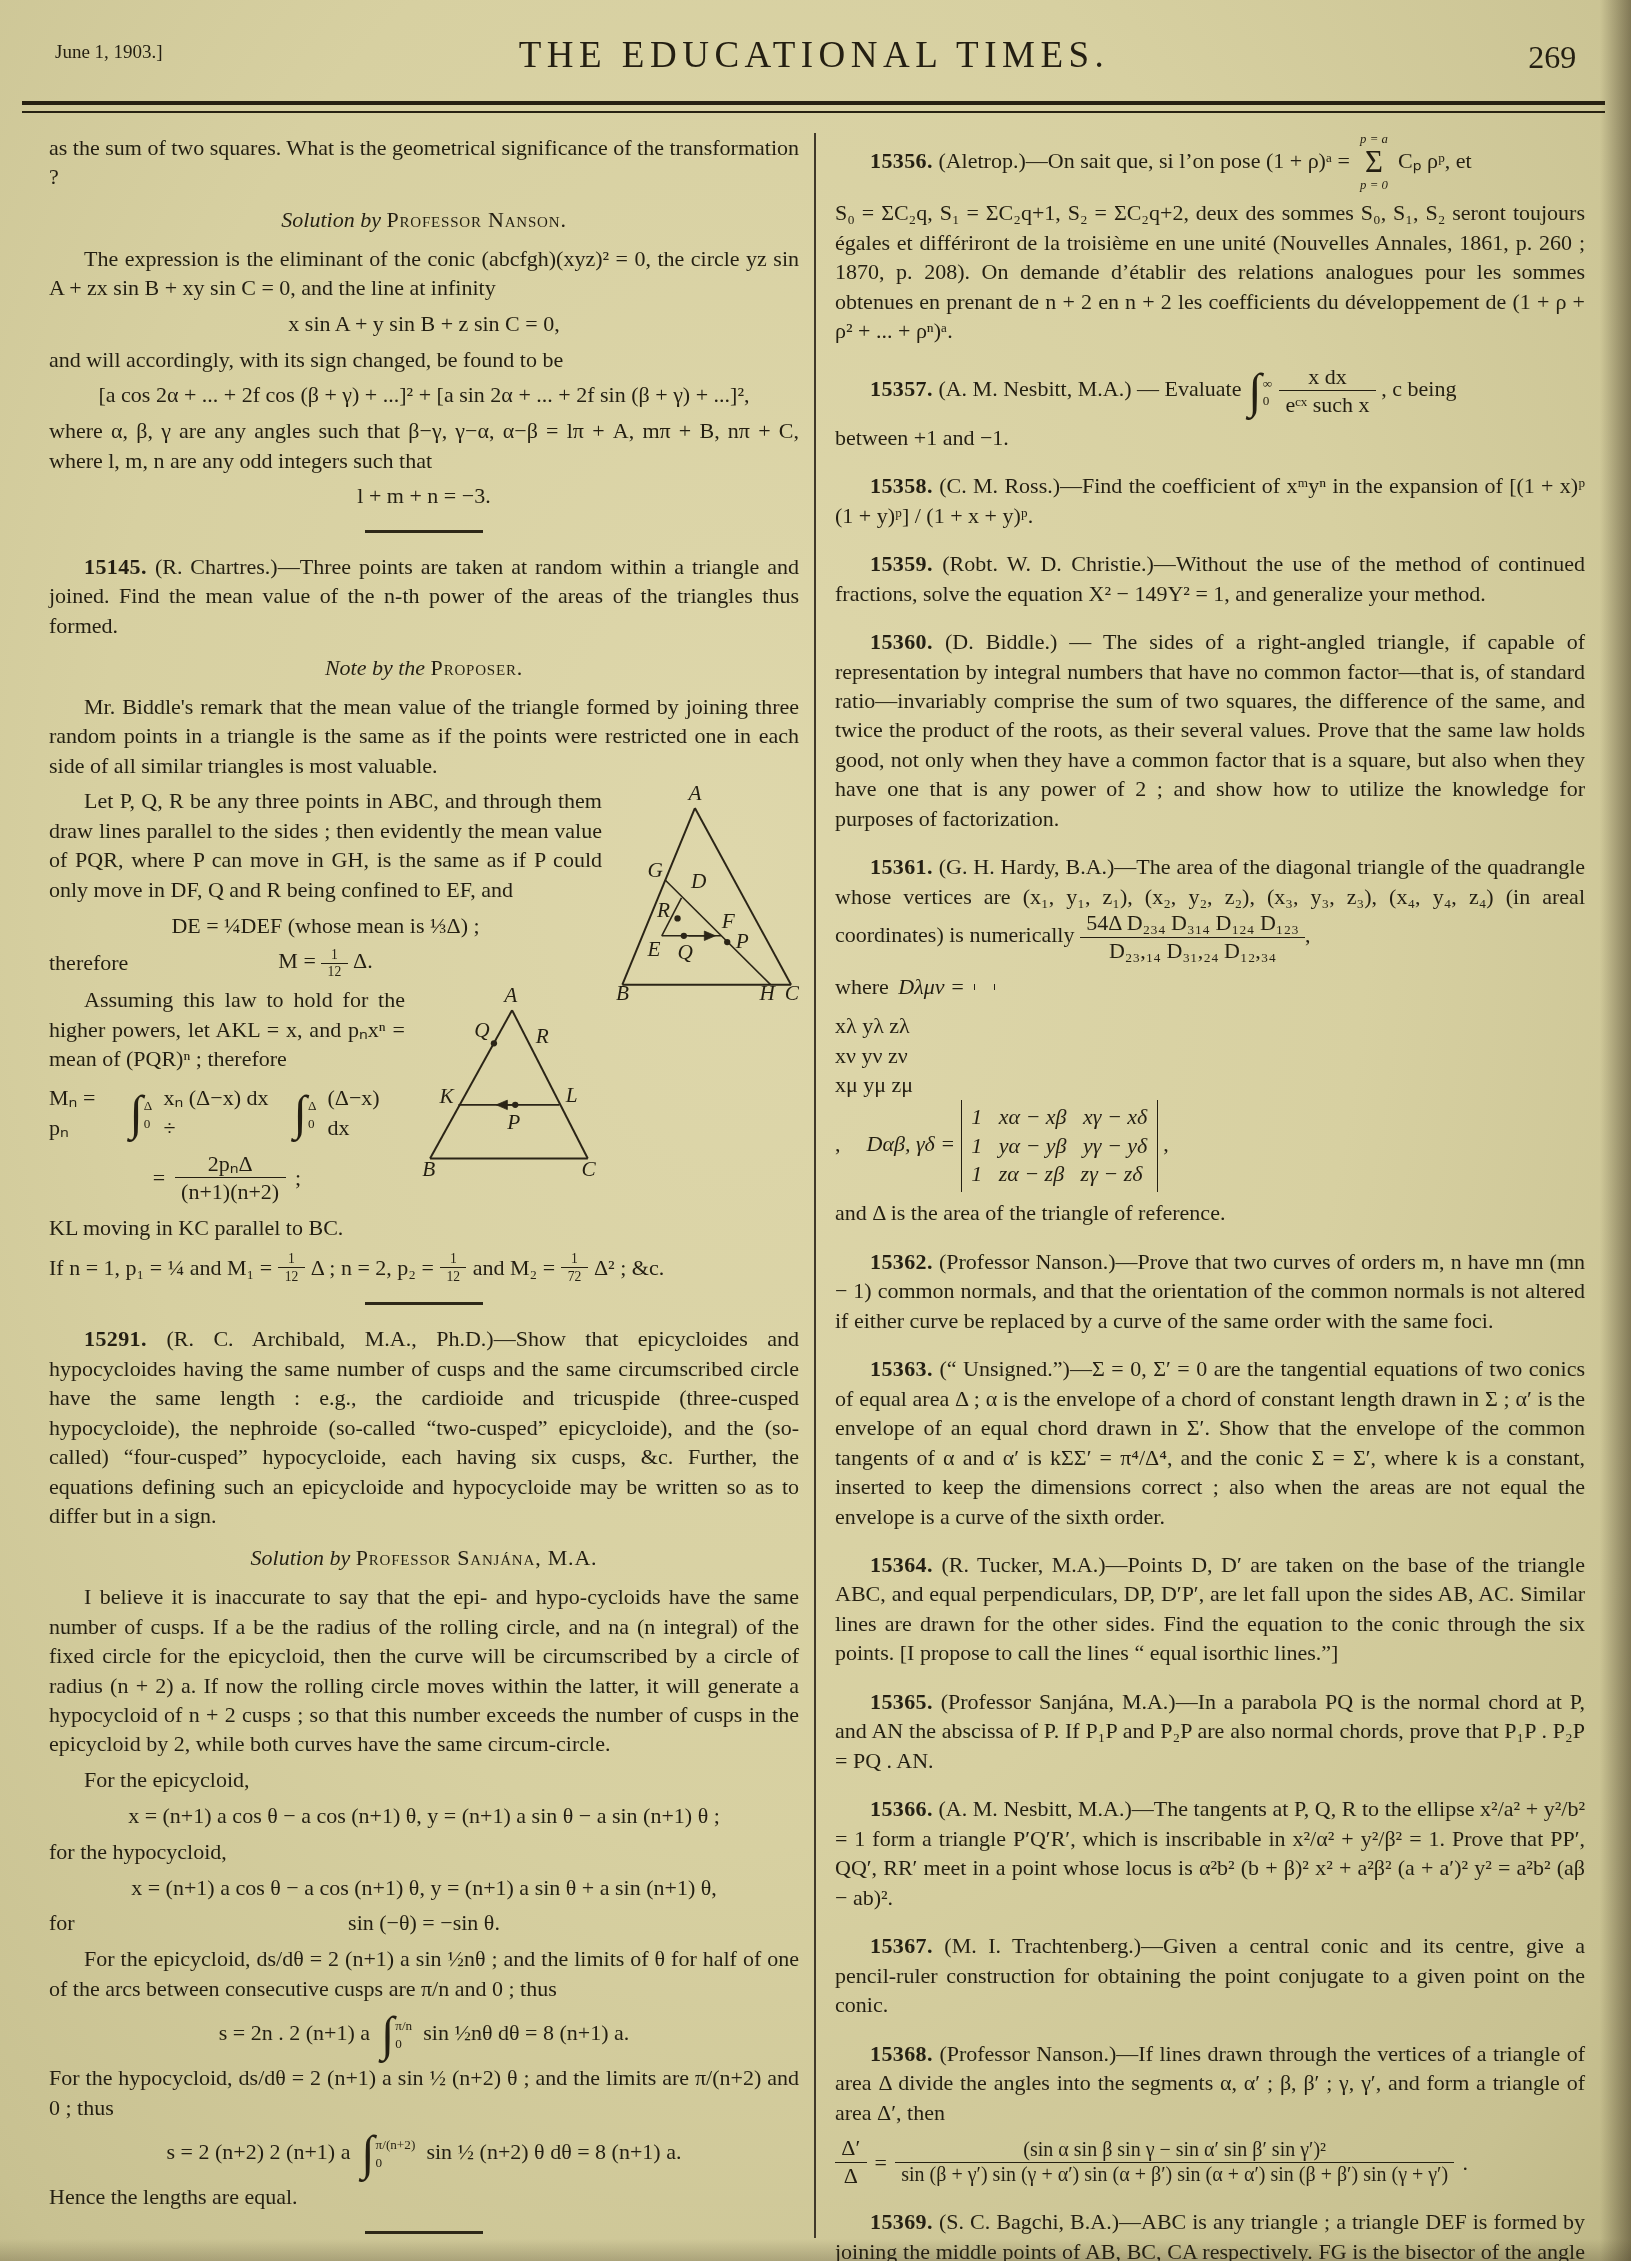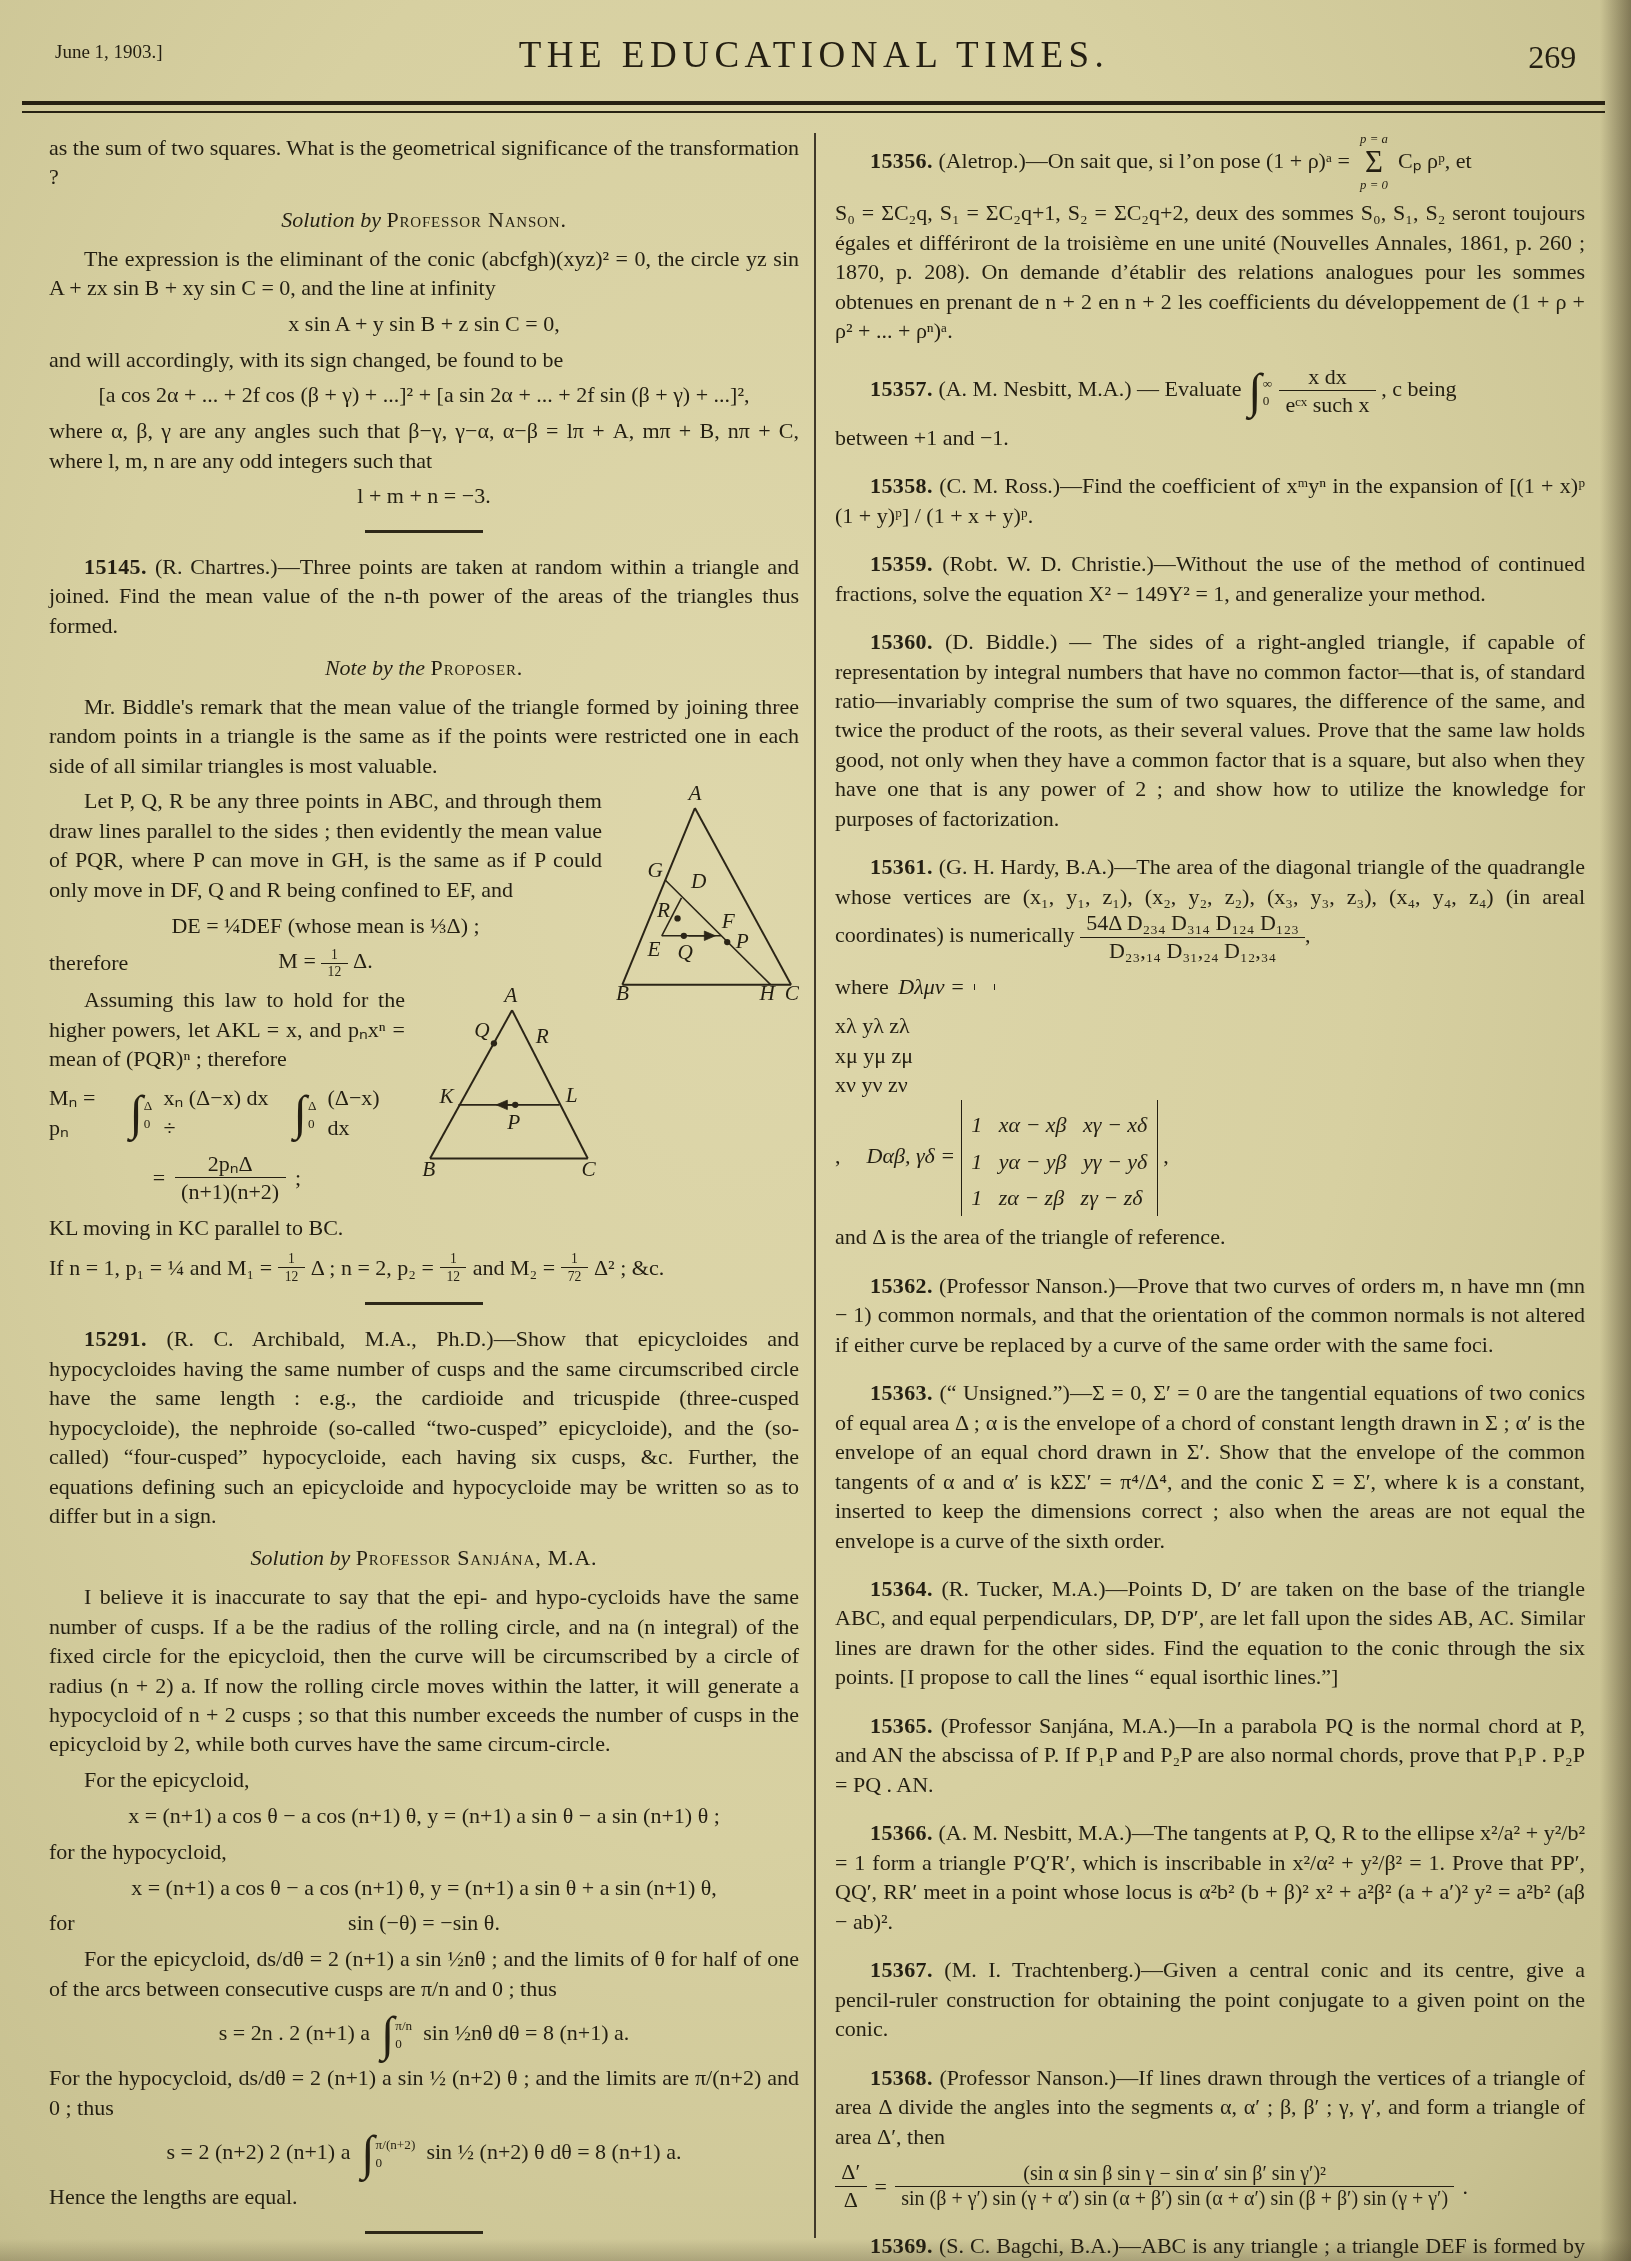--- a/index.html
+++ b/index.html
@@ -36,21 +36,21 @@
   .frac .fn{display:block;padding:0 6.3px 1.6px;}
   .frac .fd{display:block;border-top:1.6px solid #241f12;padding:1.6px 6.3px 0;}
   .sfrac{font-size:0.62em;vertical-align:middle;line-height:1;}
   .intg{display:inline-flex;align-items:center;vertical-align:middle;margin:0 1.6px;text-indent:0;}
   .intg .sign{font-size:2.2em;line-height:0.85;}
   .intg .lims{display:inline-flex;flex-direction:column;justify-content:space-between;height:2.4em;font-size:0.6em;margin-left:0.8px;}
   .bigsum{display:inline-flex;flex-direction:column;align-items:center;vertical-align:middle;line-height:1.05;margin:0 4.7px;text-indent:0;}
   .bigsum .t,.bigsum .b{font-size:0.58em;font-style:italic;}
   .bigsum .s{font-size:1.4em;}
   .det{display:inline-block;vertical-align:middle;padding:3.2px 9.5px;border-left:1.6px solid #241f12;border-right:1.6px solid #241f12;text-align:left;font-style:italic;line-height:1.3;}
-  .det div{white-space:pre;margin-top:8px;}
+  .det div{white-space:pre;}
   .eqrow{display:flex;align-items:center;justify-content:center;gap:9.5px;margin:9.5px 0;text-indent:0;text-align:left;}
   .eqrow.left{justify-content:flex-start;}
   .thline{display:grid;grid-template-columns:1fr auto 1fr;align-items:center;text-indent:0;margin:6.3px 0;}
   .thline .lw{justify-self:start;}
   .thline .mid{justify-self:center;}
   .figwrap{float:right;margin:0 0 4.7px 14px;}
   .figwrap svg text{font-size:27px;font-style:italic;fill:#241f12;font-family:"Liberation Serif",serif;}
   .figwrap svg line, .figwrap svg polygon{stroke:#2b2517;}
 </style>
 </head>
@@ -282,22 +282,22 @@
     <span class="pnum">15361.</span>
     <span>(G. H. Hardy, B.A.)—The area of the diagonal triangle of the quadrangle whose vertices are  (x₁, y₁, z₁),  (x₂, y₂, z₂),  (x₃, y₃, z₃), (x₄, y₄, z₄)  (in areal coordinates) is numerically</span>
     <span class="frac"><span class="fn">54Δ D₂₃₄ D₃₁₄ D₁₂₄ D₁₂₃</span><span class="fd">D₂₃,₁₄ D₃₁,₂₄ D₁₂,₃₄</span></span><span>,</span>
   </p>
   <p class="eqrow left">
     <span>where</span>
     <span class="it">Dλμν =</span>
     <span class="det">
       </span>
     </p><div>xλ  yλ  zλ</div>
+      <div>xν  yν  zν</div>
       <div>xμ  yμ  zμ</div>
-      <div>xν  yν  zν</div>
     
     <span>,</span>
     <span class="it" style="margin-left:20.5px;">Dαβ, γδ =</span>
     <span class="det">
       <div>1   xα − xβ   xγ − xδ</div>
       <div>1   yα − yβ   yγ − yδ</div>
       <div>1   zα − zβ   zγ − zδ</div>
     </span>
     <span>,</span>
   <p></p>

